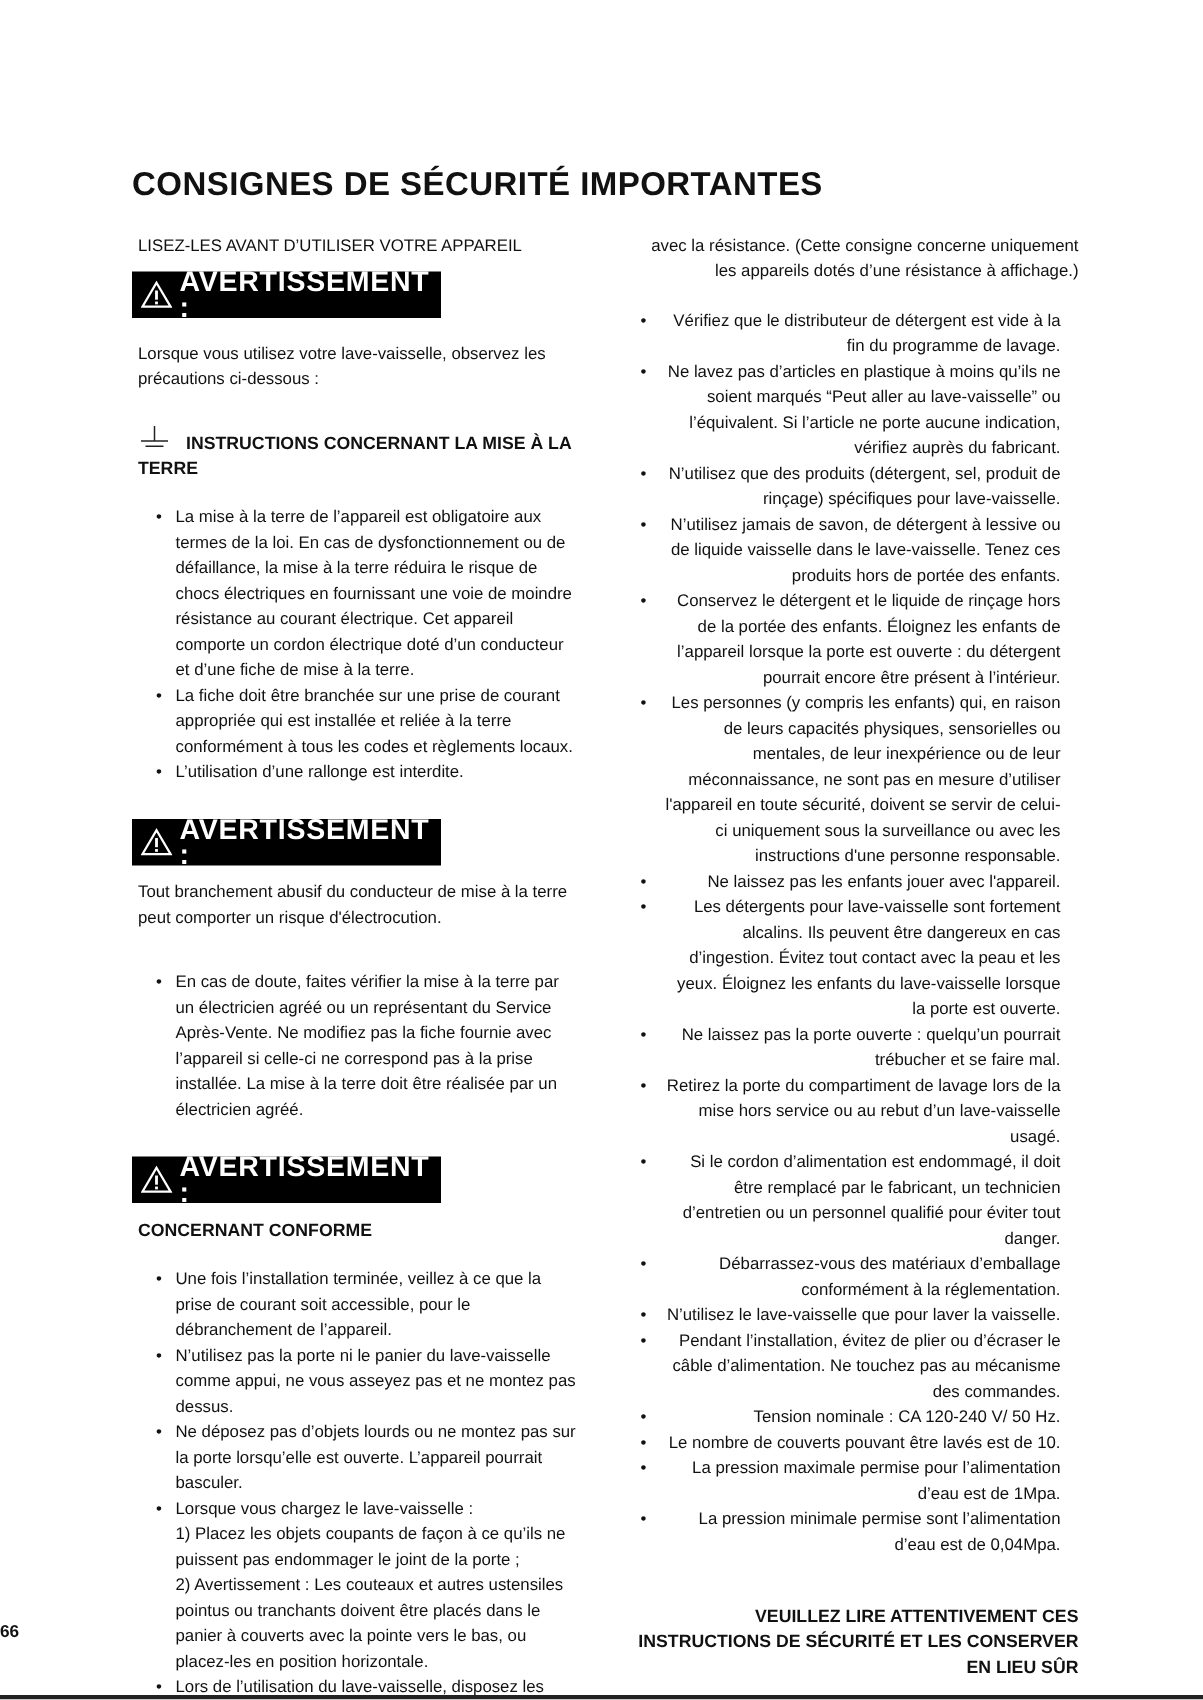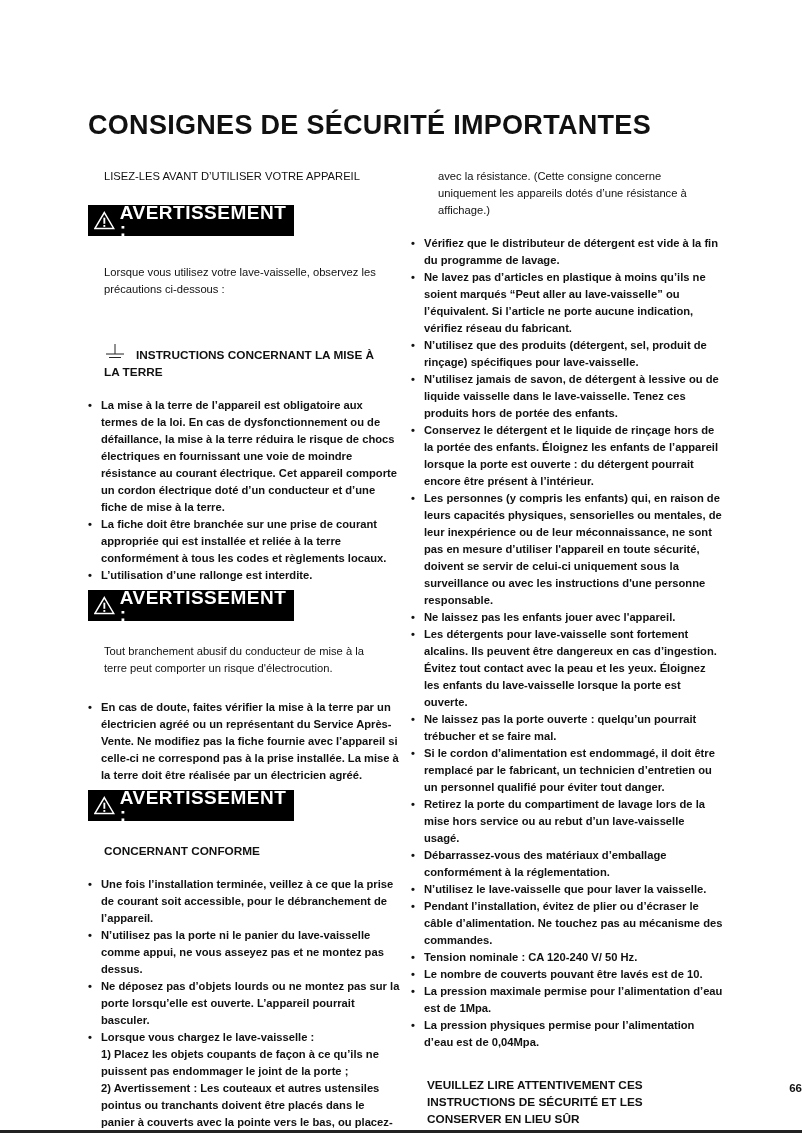--- a/index.html
+++ b/index.html
@@ -1,36 +1,36 @@
 <!DOCTYPE html>
 <html><head>
 <meta charset="utf-8">
 <style>
   html, body { margin:0; padding:0; background:#fff; }
   body { width:802px; height:1133px; position:relative; overflow:hidden;
          font-family:"Liberation Sans", sans-serif; color:#111; }
   .page { position:absolute; left:0; top:0; width:802px; height:1133px; }
-  .title { position:absolute; left:88px; top:110px; font-size:27px; font-weight:bold;
+  .title { position:absolute; left:88px; top:110px; font-size:22px; font-weight:bold;
            letter-spacing:0.3px; white-space:nowrap; }
   .col { position:absolute; font-size:11.2px; line-height:17px; }
   .col.left { left:88px; top:152px; width:312px; }
-  .col.right { left:411px; top:152px; width:312px; }
-  .p { margin:16px; }
+  .col.right { left:411px; top:152px; width:312px;text-align:right; }
+  .p { margin:4px; }
   .warn { display:inline-flex; align-items:center; background:#000; color:#fff;
           font-weight:bold; font-size:19px; height:31px; padding:0 6px 0 6px;
           width:206px; box-sizing:border-box; letter-spacing:0.5px; }
   .warn svg { margin-right:5px; }
-  .bullets { list-style:none; margin:0; padding:0;font-weight:bold; }
+  .bullets { list-style:none; margin:16px; padding:0; }
   .bullets li { position:relative; padding-left:13px; text-indent:0; }
   .bullets li::before { content:"•"; position:absolute; left:0; top:0; }
   .bullets li .cont { display:block; padding-left:0; }
   .hang { padding-left:11px; }
   .head { font-weight:bold; font-size:11.8px; }
   .ground { display:inline-block; width:22px; height:18px; vertical-align:-3px; margin-right:10px; }
-  .pagenum { position:absolute; left:0; width:802px; top:1082px; text-align:right;
+  .pagenum { position:absolute; left:0; width:802px; top:1082px; text-align:left;
              font-size:11.5px; font-weight:bold; }
   .bottom-bar { position:absolute; left:0; top:1130px; width:802px; height:3px; background:#222; }
 </style>
 </head>
 <body>
 
 <div class="page">
   <div class="title">CONSIGNES DE SÉCURITÉ IMPORTANTES</div>
 
   <div class="col left">
@@ -95,37 +95,37 @@
         <span class="cont">2) Avertissement : Les couteaux et autres ustensiles pointus ou tranchants doivent être placés dans le panier à couverts avec la pointe vers le bas, ou placez-les en position horizontale.</span>
       </li>
       <li>Lors de l’utilisation du lave-vaisselle, disposez les articles en plastique de façon à ce qu’ils n’entrent pas en utilisez</li>
     </ul>
   </div>
 
   <div class="col right">
     <p class="p hang">avec la résistance. (Cette consigne concerne uniquement les appareils dotés d’une résistance à affichage.)</p>
     <ul class="bullets">
       <li>Vérifiez que le distributeur de détergent est vide à la fin du programme de lavage.</li>
-      <li>Ne lavez pas d’articles en plastique à moins qu’ils ne soient marqués “Peut aller au lave-vaisselle” ou l’équivalent. Si l’article ne porte aucune indication, vérifiez réseau du fabricant.</li>
+      <li>Ne lavez pas d’articles en plastique à moins qu’ils ne soient marqués “Peut aller au lave-vaisselle” ou l’équivalent. Si l’article ne porte aucune indication, vérifiez auprès du fabricant.</li>
       <li>N’utilisez que des produits (détergent, sel, produit de rinçage) spécifiques pour lave-vaisselle.</li>
       <li>N’utilisez jamais de savon, de détergent à lessive ou de liquide vaisselle dans le lave-vaisselle. Tenez ces produits hors de portée des enfants.</li>
       <li>Conservez le détergent et le liquide de rinçage hors de la portée des enfants. Éloignez les enfants de l’appareil lorsque la porte est ouverte : du détergent pourrait encore être présent à l’intérieur.</li>
       <li>Les personnes (y compris les enfants) qui, en raison de leurs capacités physiques, sensorielles ou mentales, de leur inexpérience ou de leur méconnaissance, ne sont pas en mesure d’utiliser l'appareil en toute sécurité, doivent se servir de celui-ci uniquement sous la surveillance ou avec les instructions d'une personne responsable.</li>
       <li>Ne laissez pas les enfants jouer avec l'appareil.</li>
       <li>Les détergents pour lave-vaisselle sont fortement alcalins. Ils peuvent être dangereux en cas d’ingestion. Évitez tout contact avec la peau et les yeux. Éloignez les enfants du lave-vaisselle lorsque la porte est ouverte.</li>
       <li>Ne laissez pas la porte ouverte : quelqu’un pourrait trébucher et se faire mal.</li>
+      <li>Retirez la porte du compartiment de lavage lors de la mise hors service ou au rebut d’un lave-vaisselle usagé.</li>
       <li>Si le cordon d’alimentation est endommagé, il doit être remplacé par le fabricant, un technicien d’entretien ou un personnel qualifié pour éviter tout danger.</li>
-      <li>Retirez la porte du compartiment de lavage lors de la mise hors service ou au rebut d’un lave-vaisselle usagé.</li>
       <li>Débarrassez-vous des matériaux d’emballage conformément à la réglementation.</li>
       <li>N’utilisez le lave-vaisselle que pour laver la vaisselle.</li>
       <li>Pendant l’installation, évitez de plier ou d’écraser le câble d’alimentation. Ne touchez pas au mécanisme des commandes.</li>
       <li>Tension nominale : CA 120-240 V/ 50 Hz.</li>
       <li>Le nombre de couverts pouvant être lavés est de 10.</li>
       <li>La pression maximale permise pour l’alimentation d’eau est de 1Mpa.</li>
-      <li>La pression physiques permise pour l’alimentation d’eau est de 0,04Mpa.</li>
+      <li>La pression minimale permise sont l’alimentation d’eau est de 0,04Mpa.</li>
     </ul>
     <div style="height:10px"></div>
     <p class="p head">VEUILLEZ LIRE ATTENTIVEMENT CES INSTRUCTIONS DE SÉCURITÉ ET LES CONSERVER EN LIEU SÛR</p>
   </div>
 
   <div class="pagenum">66</div>
   <div class="bottom-bar"></div>
 </div>
 
 </body></html>

